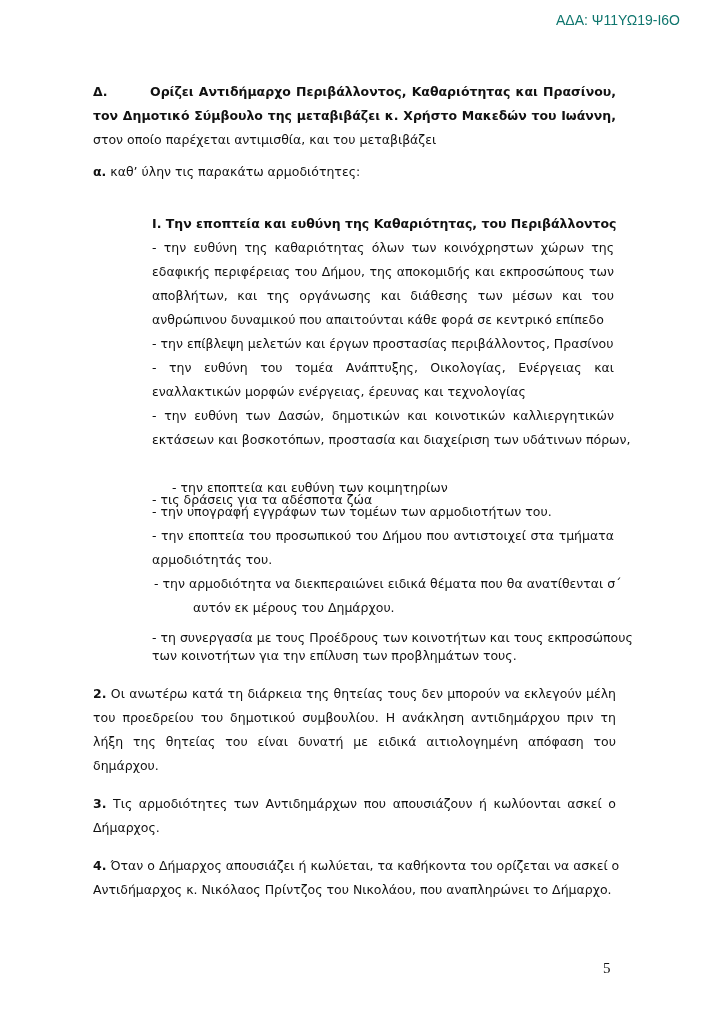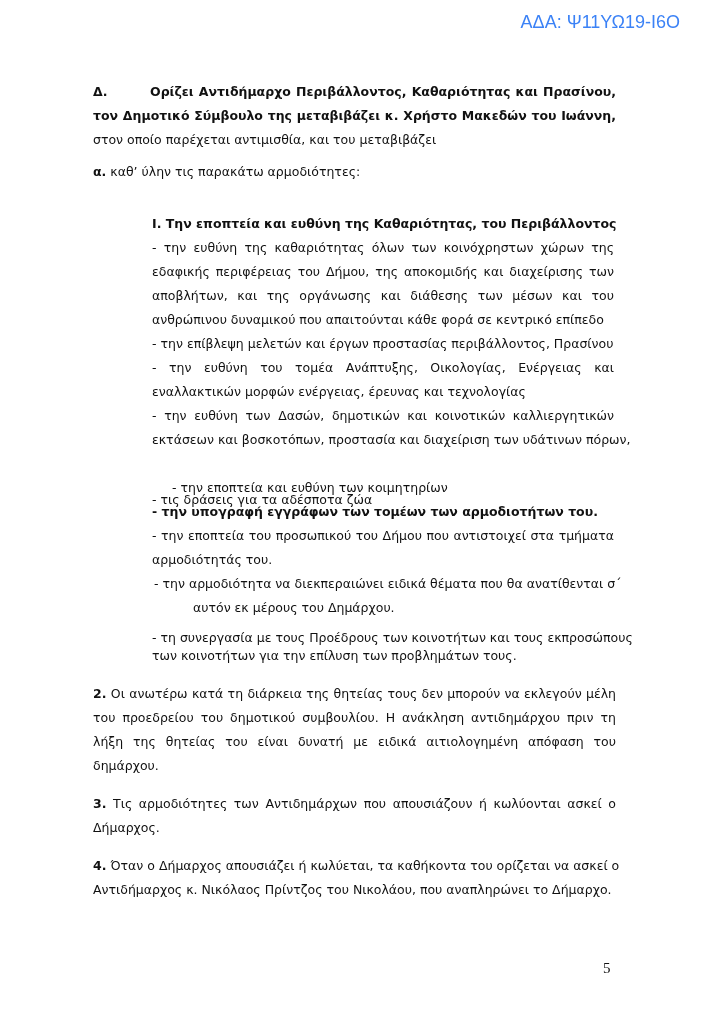--- a/index.html
+++ b/index.html
@@ -1,18 +1,18 @@
 <!DOCTYPE html>
 <html><head>
 <meta charset="utf-8">
 <style>
   html, body { margin: 0; padding: 0; background: #ffffff; }
   body { width: 724px; height: 1024px; position: relative; overflow: hidden;
          font-family: "DejaVu Sans", sans-serif; color: #111; }
-  .ada { position: absolute; top: 12px; right: 44px; font-size: 18px; font-family: "Liberation Sans", sans-serif; color: #3b82f6; }
+  .ada { position: absolute; top: 12px; right: 44px; font-size: 14px; font-family: "Liberation Sans", sans-serif; color: #0f766e; }
   .line { position: absolute; font-size: 12.5px; white-space: nowrap; line-height: 1; }
   .just { text-align: justify; text-align-last: justify; white-space: normal; }
   .b { font-weight: bold; }
   .pnum { position: absolute; left: 603px; top: 960px; font-family: "Liberation Serif", serif; font-size: 15px; }
 </style>
 </head>
 <body>
 
 <div class="ada">ΑΔΑ: Ψ11ΥΩ19-Ι6Ο</div>
 
@@ -20,31 +20,31 @@
 <div class="line b just" style="left:150px;top:86px;width:466px;">Ορίζει Αντιδήμαρχο Περιβάλλοντος, Καθαριότητας και Πρασίνου,</div>
 <div class="line b just" style="left:93px;top:110px;width:523px;">τον Δημοτικό Σύμβουλο της μεταβιβάζει κ. Χρήστο Μακεδών του Ιωάννη,</div>
 <div class="line" style="left:93px;top:134px;">στον οποίο παρέχεται αντιμισθία, και του μεταβιβάζει</div>
 <div class="line" style="left:93px;top:166px;">
   <span class="b">α.</span>
   <span>καθ’ ύλην τις παρακάτω αρμοδιότητες:</span>
 </div>
 
 <div class="line b" style="left:152px;top:218px;">Ι. Την εποπτεία και ευθύνη της Καθαριότητας, του Περιβάλλοντος</div>
 <div class="line just" style="left:152px;top:242px;width:462px;">- την ευθύνη της καθαριότητας όλων των κοινόχρηστων χώρων της</div>
-<div class="line just" style="left:152px;top:266px;width:462px;">εδαφικής περιφέρειας του Δήμου, της αποκομιδής  και διαχείρισης των</div>
+<div class="line just" style="left:152px;top:266px;width:462px;">εδαφικής περιφέρειας του Δήμου, της αποκομιδής  και εκπροσώπους των</div>
 <div class="line just" style="left:152px;top:290px;width:462px;">αποβλήτων, και της οργάνωσης και διάθεσης των μέσων και του</div>
 <div class="line" style="left:152px;top:314px;">ανθρώπινου δυναμικού που απαιτούνται κάθε φορά σε κεντρικό επίπεδο</div>
 <div class="line" style="left:152px;top:338px;">- την επίβλεψη μελετών και έργων προστασίας περιβάλλοντος, Πρασίνου</div>
 <div class="line just" style="left:152px;top:362px;width:462px;">- την ευθύνη του τομέα Ανάπτυξης, Οικολογίας, Ενέργειας και</div>
 <div class="line" style="left:152px;top:386px;">εναλλακτικών μορφών ενέργειας, έρευνας  και τεχνολογίας</div>
 <div class="line just" style="left:152px;top:410px;width:462px;">- την ευθύνη των Δασών, δημοτικών και κοινοτικών καλλιεργητικών</div>
 <div class="line" style="left:152px;top:434px;">εκτάσεων και  βοσκοτόπων, προστασία και διαχείριση των υδάτινων πόρων,</div>
 <div class="line" style="left:152px;top:458px;margin-top:36px;">- τις δράσεις για τα αδέσποτα ζώα</div>
 <div class="line" style="left:152px;top:482px;margin-left:20px;">- την εποπτεία και ευθύνη των κοιμητηρίων</div>
-<div class="line" style="left:152px;top:506px;font-weight:bold;">- την υπογραφή εγγράφων των τομέων των αρμοδιοτήτων του.</div>
+<div class="line" style="left:152px;top:506px;">- την υπογραφή εγγράφων των τομέων των αρμοδιοτήτων του.</div>
 <div class="line just" style="left:152px;top:530px;width:462px;">- την εποπτεία του προσωπικού του Δήμου που αντιστοιχεί στα τμήματα</div>
 <div class="line" style="left:152px;top:554px;">αρμοδιότητάς του.</div>
 <div class="line" style="left:154px;top:578px;">- την αρμοδιότητα να διεκπεραιώνει ειδικά θέματα που θα ανατίθενται σ΄</div>
 <div class="line" style="left:165px;top:602px;margin-left:28px;">αυτόν εκ μέρους του Δημάρχου.</div>
 <div class="line" style="left:152px;top:626px;margin-top:6px;">- τη συνεργασία με τους Προέδρους των κοινοτήτων και τους εκπροσώπους</div>
 <div class="line" style="left:152px;top:650px;">των  κοινοτήτων για την επίλυση των προβλημάτων τους.</div>
 
 <div class="line just" style="left:93px;top:688px;width:523px;">
   <span class="b">2.</span>
   <span>Οι ανωτέρω κατά τη διάρκεια της θητείας τους δεν μπορούν να εκλεγούν μέλη</span>

